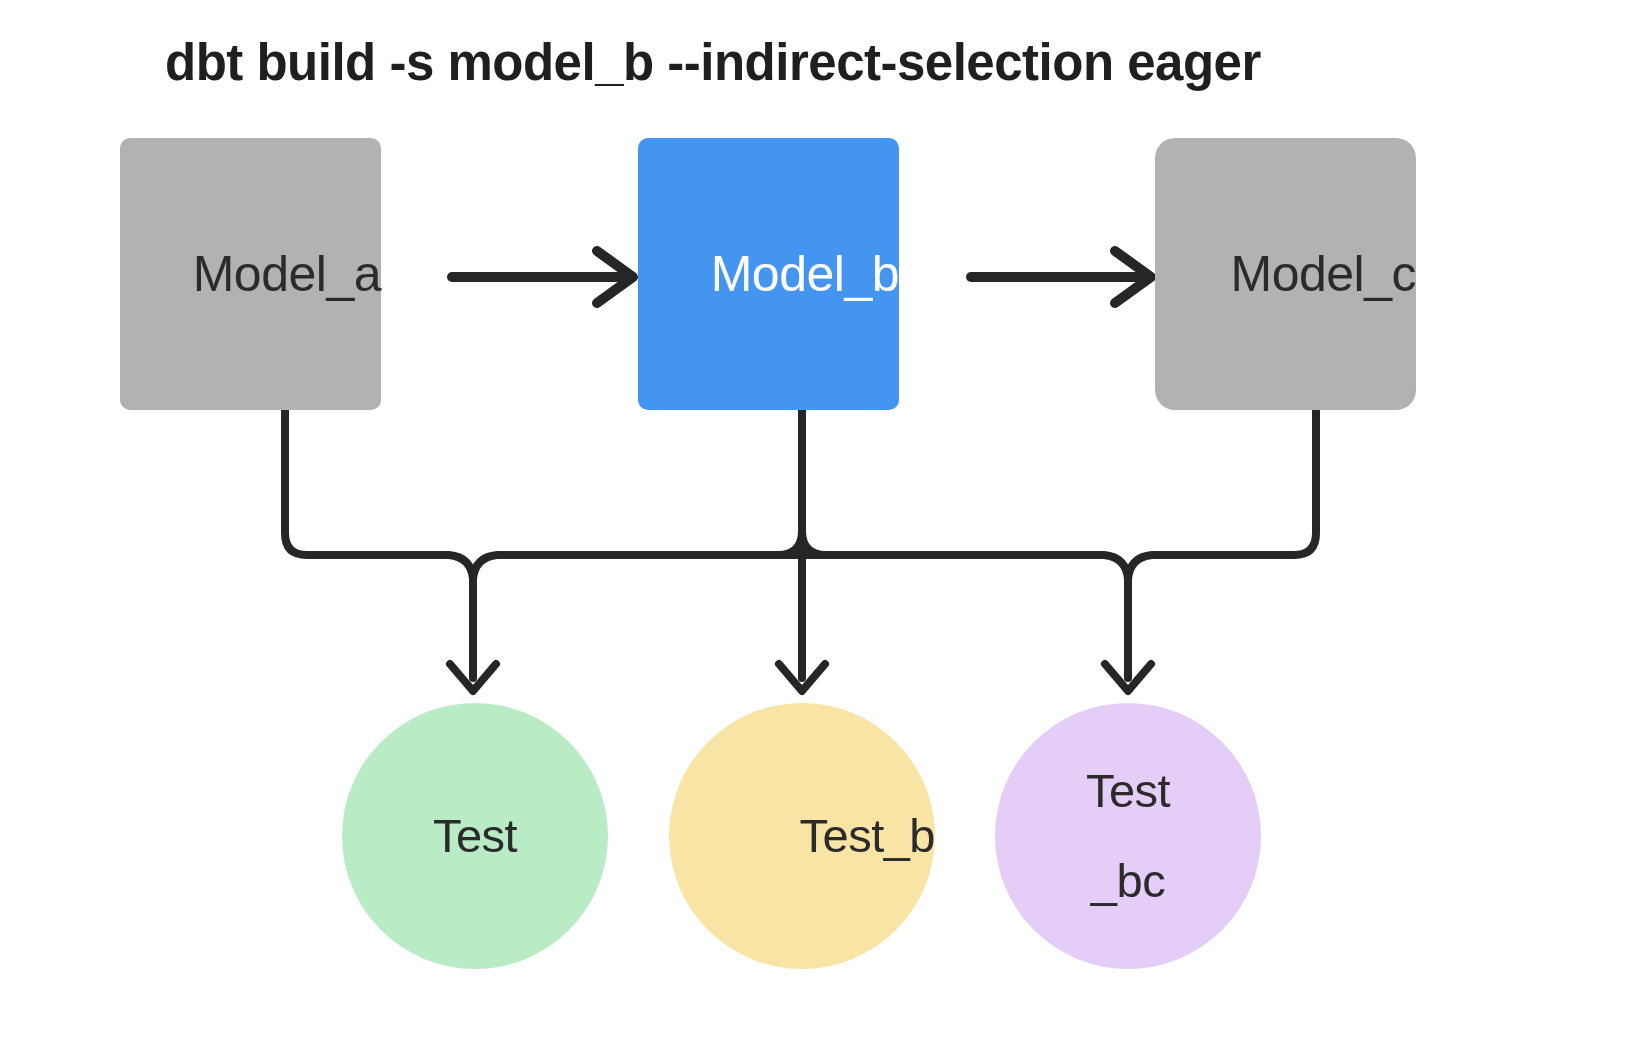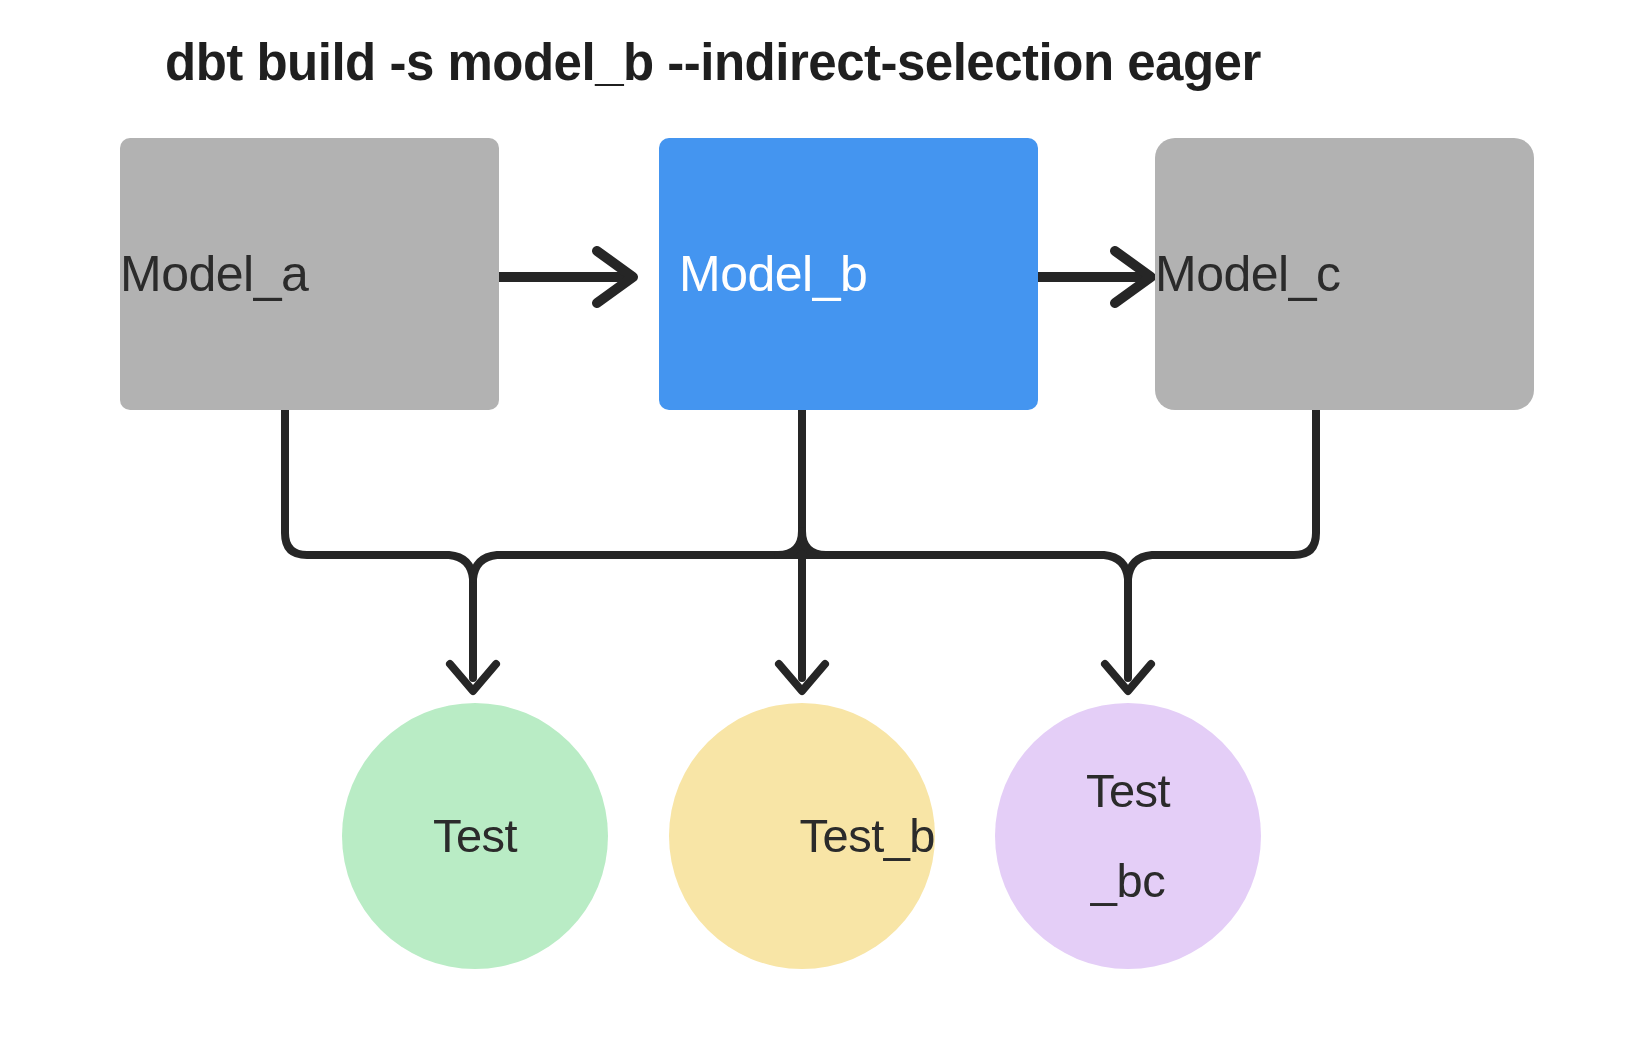--- a/index.html
+++ b/index.html
@@ -47,34 +47,34 @@
     stroke: var(--ink);
     stroke-linecap: round;
     stroke-linejoin: round;
   }
   .w8  { stroke-width: 8px; }
   .w10 { stroke-width: 10px; }
 
   .model-box {
     position: absolute;
     top: 138px;
-    width: 379px;
+    width: 261px;
     height: 272px;
     border-radius: 10px;
     display: flex;
     align-items: center;
-    justify-content: flex-start;
+    justify-content: flex-end;
     font-size: 50px;
     font-weight: 500;
     letter-spacing: -0.5px;
   }
   .model-gray { background: var(--model-gray); color: var(--model-text-dark); }
   .model-blue { background: var(--model-blue); color: var(--model-text-light); }
   .box-a { left: 120px; }
-  .box-b { left: 659px; padding-left: 20px; }
+  .box-b { left: 638px; padding-left: 20px; }
   .box-c { left: 1155px; border-radius: 20px; }
 
   .test-circle {
     position: absolute;
     top: 703px;
     width: 266px;
     height: 266px;
     border-radius: 50%;
     display: flex;
     flex-direction: column;

